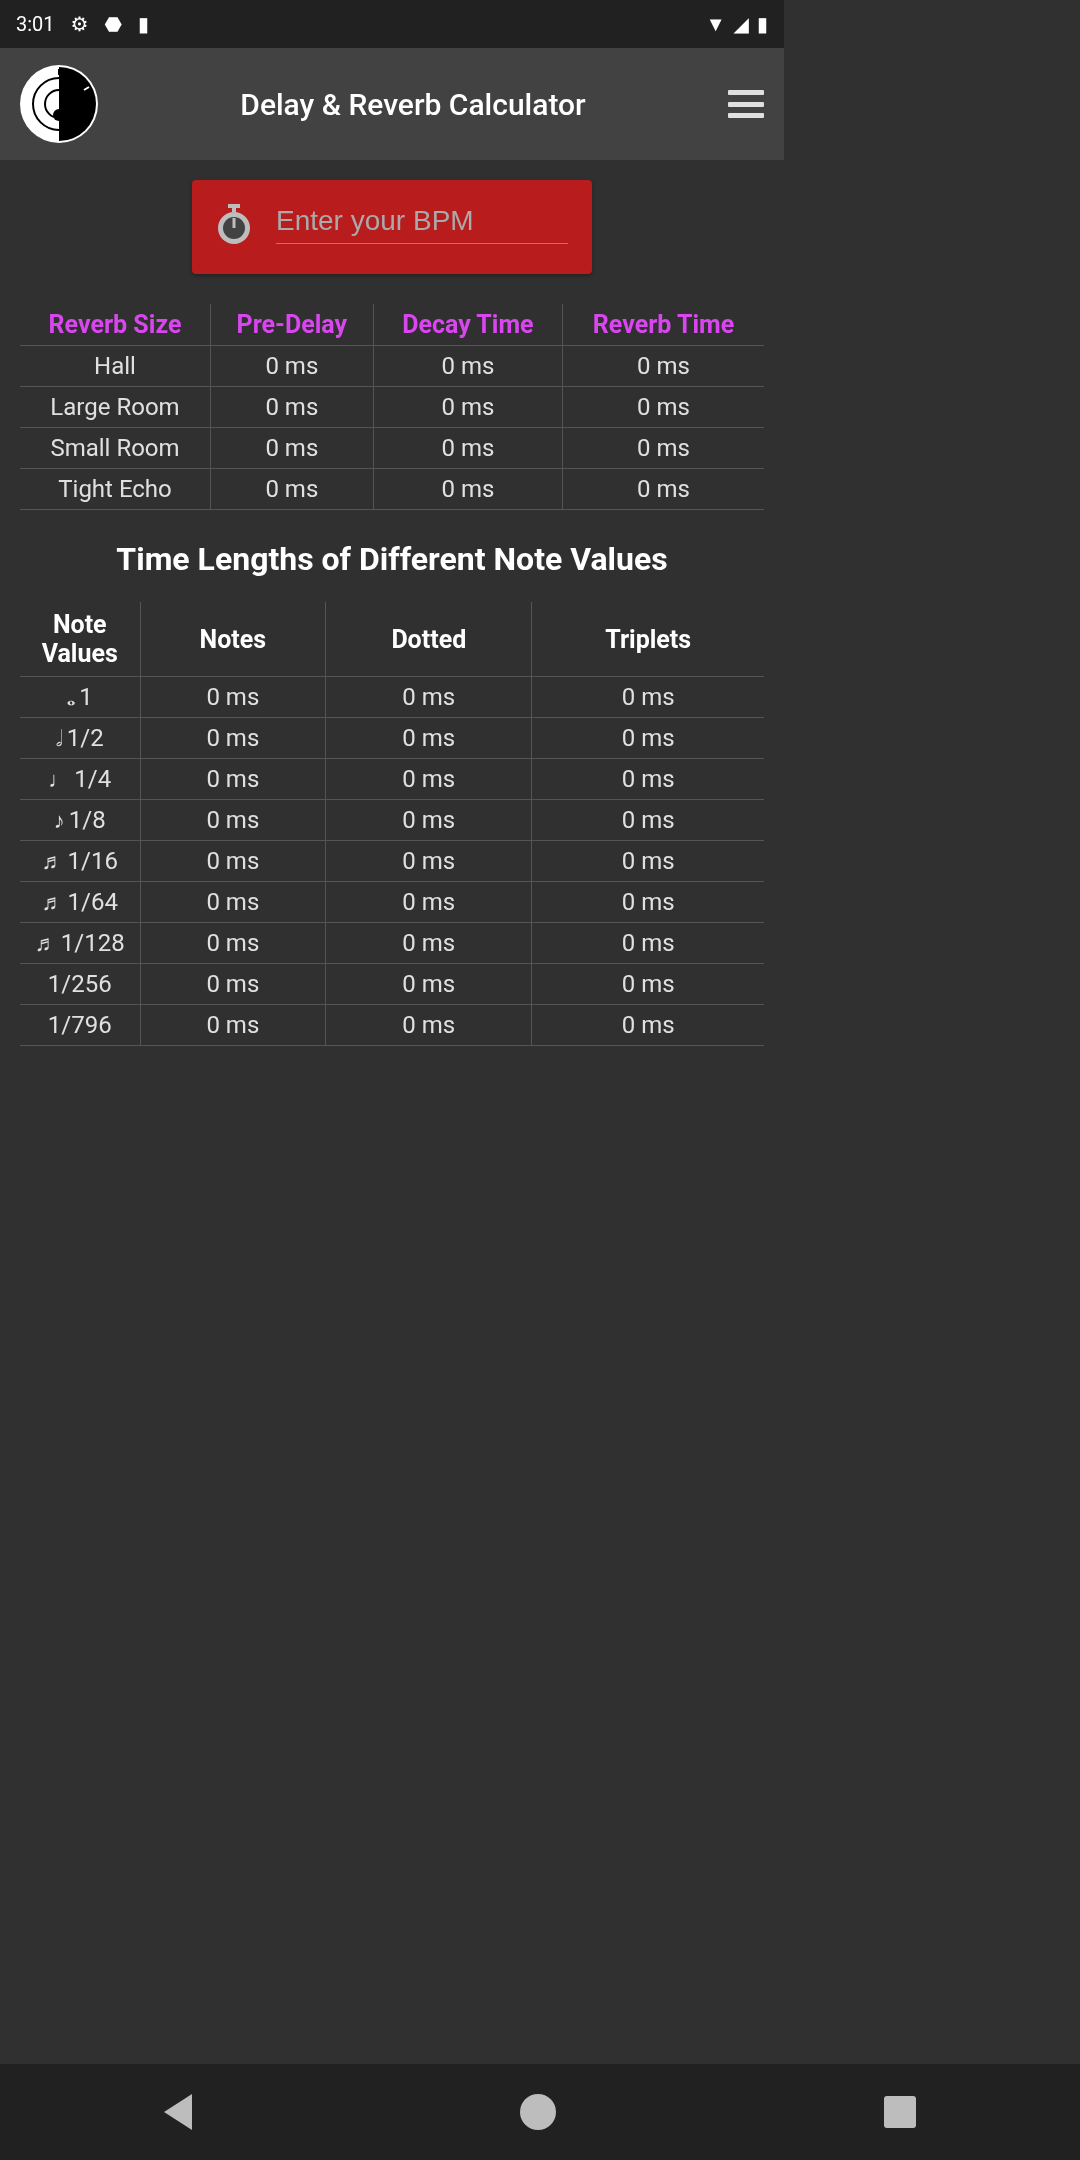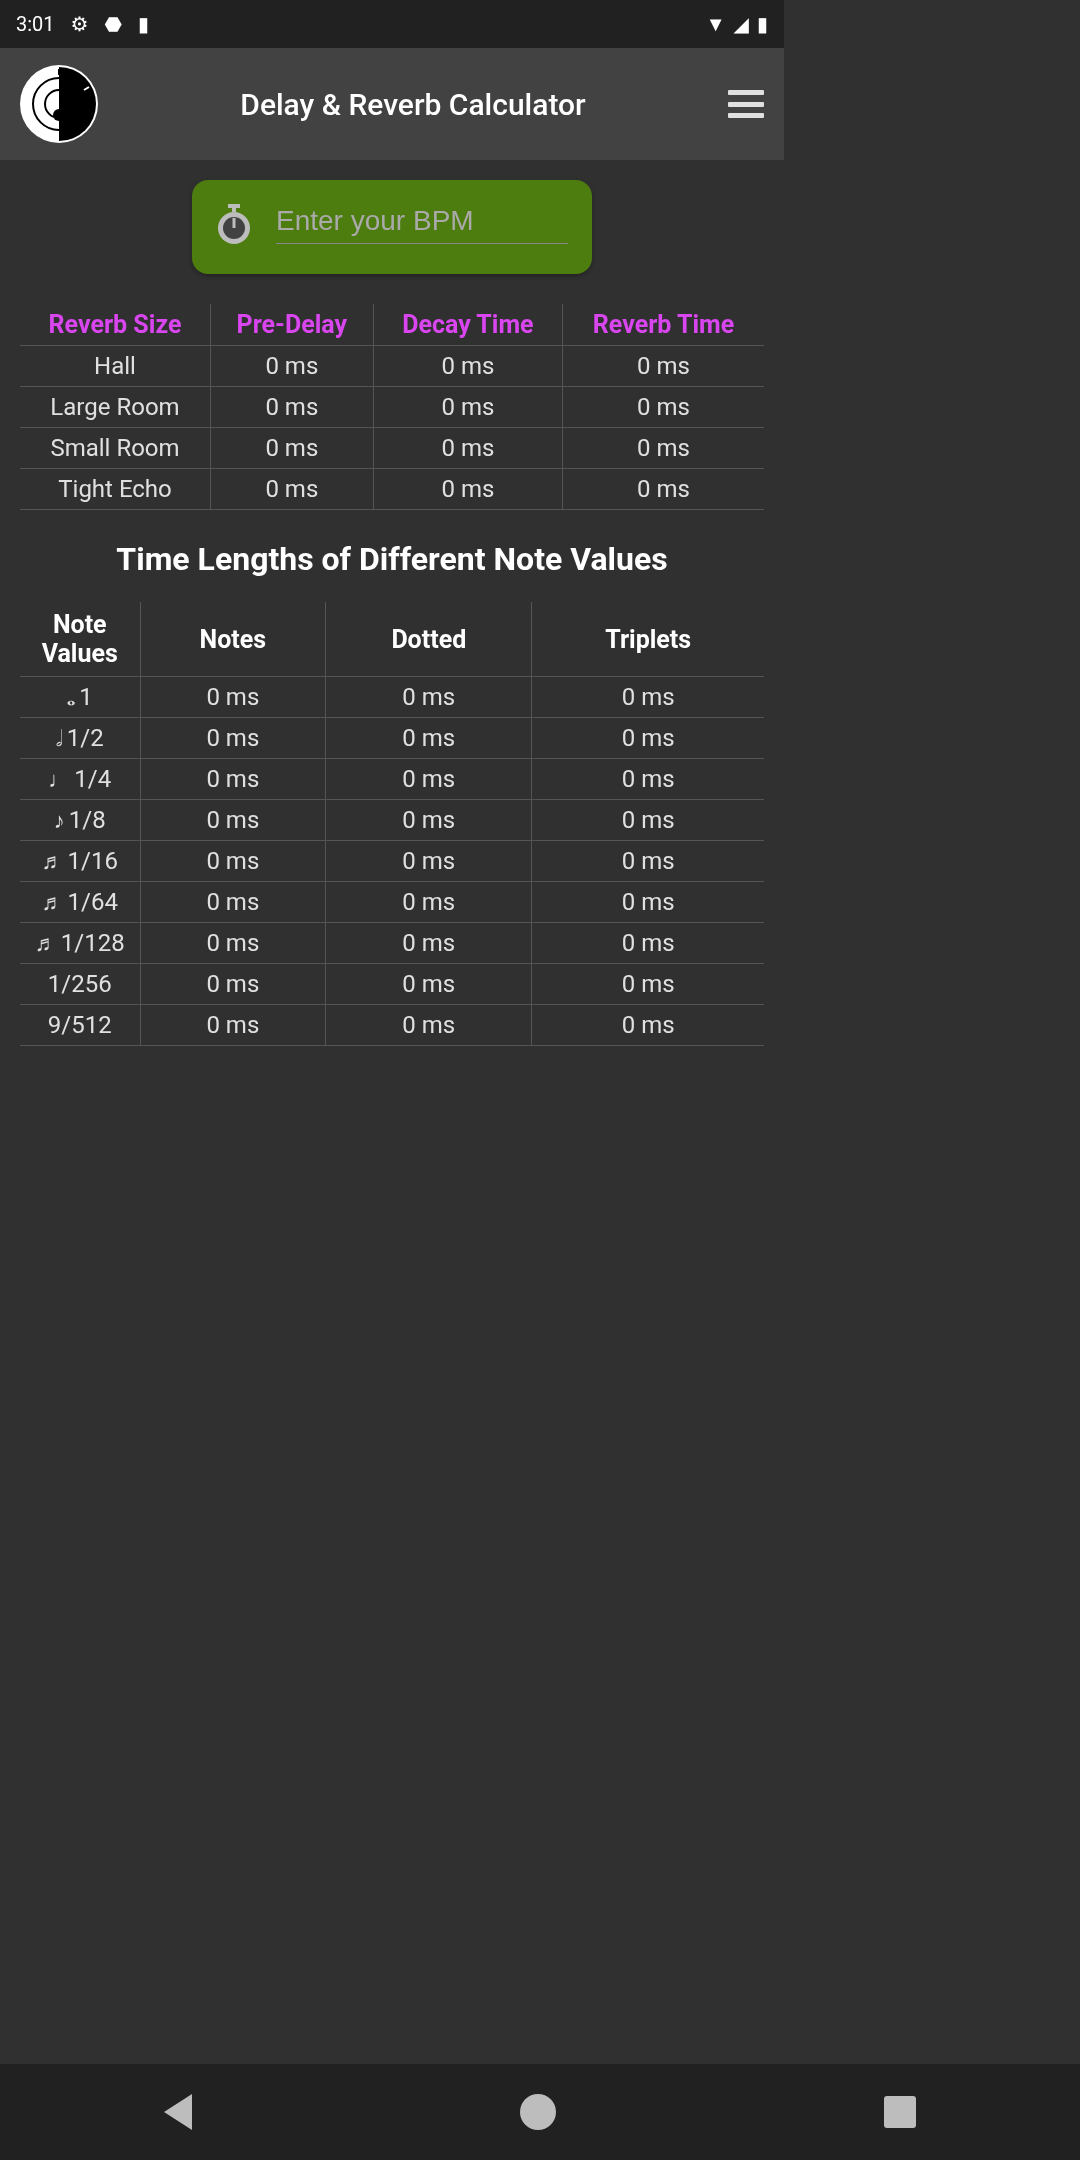--- a/index.html
+++ b/index.html
@@ -53,22 +53,22 @@
       flex-direction: column;
       justify-content: space-between;
     }
     .hamburger span {
       height: 5px;
       background: #e0e0e0;
       border-radius: 1px;
     }
     .content { padding: 20px; }
     .bpm-card {
-      background: #4d7c0f;
-      border-radius: 16px;
+      background: #b91c1c;
+      border-radius: 4px;
       width: 400px;
       margin: 0 auto 30px;
       padding: 24px 24px 30px;
       display: flex;
       align-items: center;
       gap: 24px;
       box-shadow: 0 2px 4px rgba(0,0,0,0.3);
     }
     .stopwatch-icon {
       width: 36px;
@@ -331,21 +331,21 @@
           <td>0 ms</td>
           <td>0 ms</td>
         </tr>
         <tr>
           <td class="nv-col"><span>1/256</span></td>
           <td>0 ms</td>
           <td>0 ms</td>
           <td>0 ms</td>
         </tr>
         <tr>
-          <td class="nv-col"><span>9/512</span></td>
+          <td class="nv-col"><span>1/796</span></td>
           <td>0 ms</td>
           <td>0 ms</td>
           <td>0 ms</td>
         </tr>
       </tbody>
   </table>
 
 </div>
 
 <div class="nav-bar">

